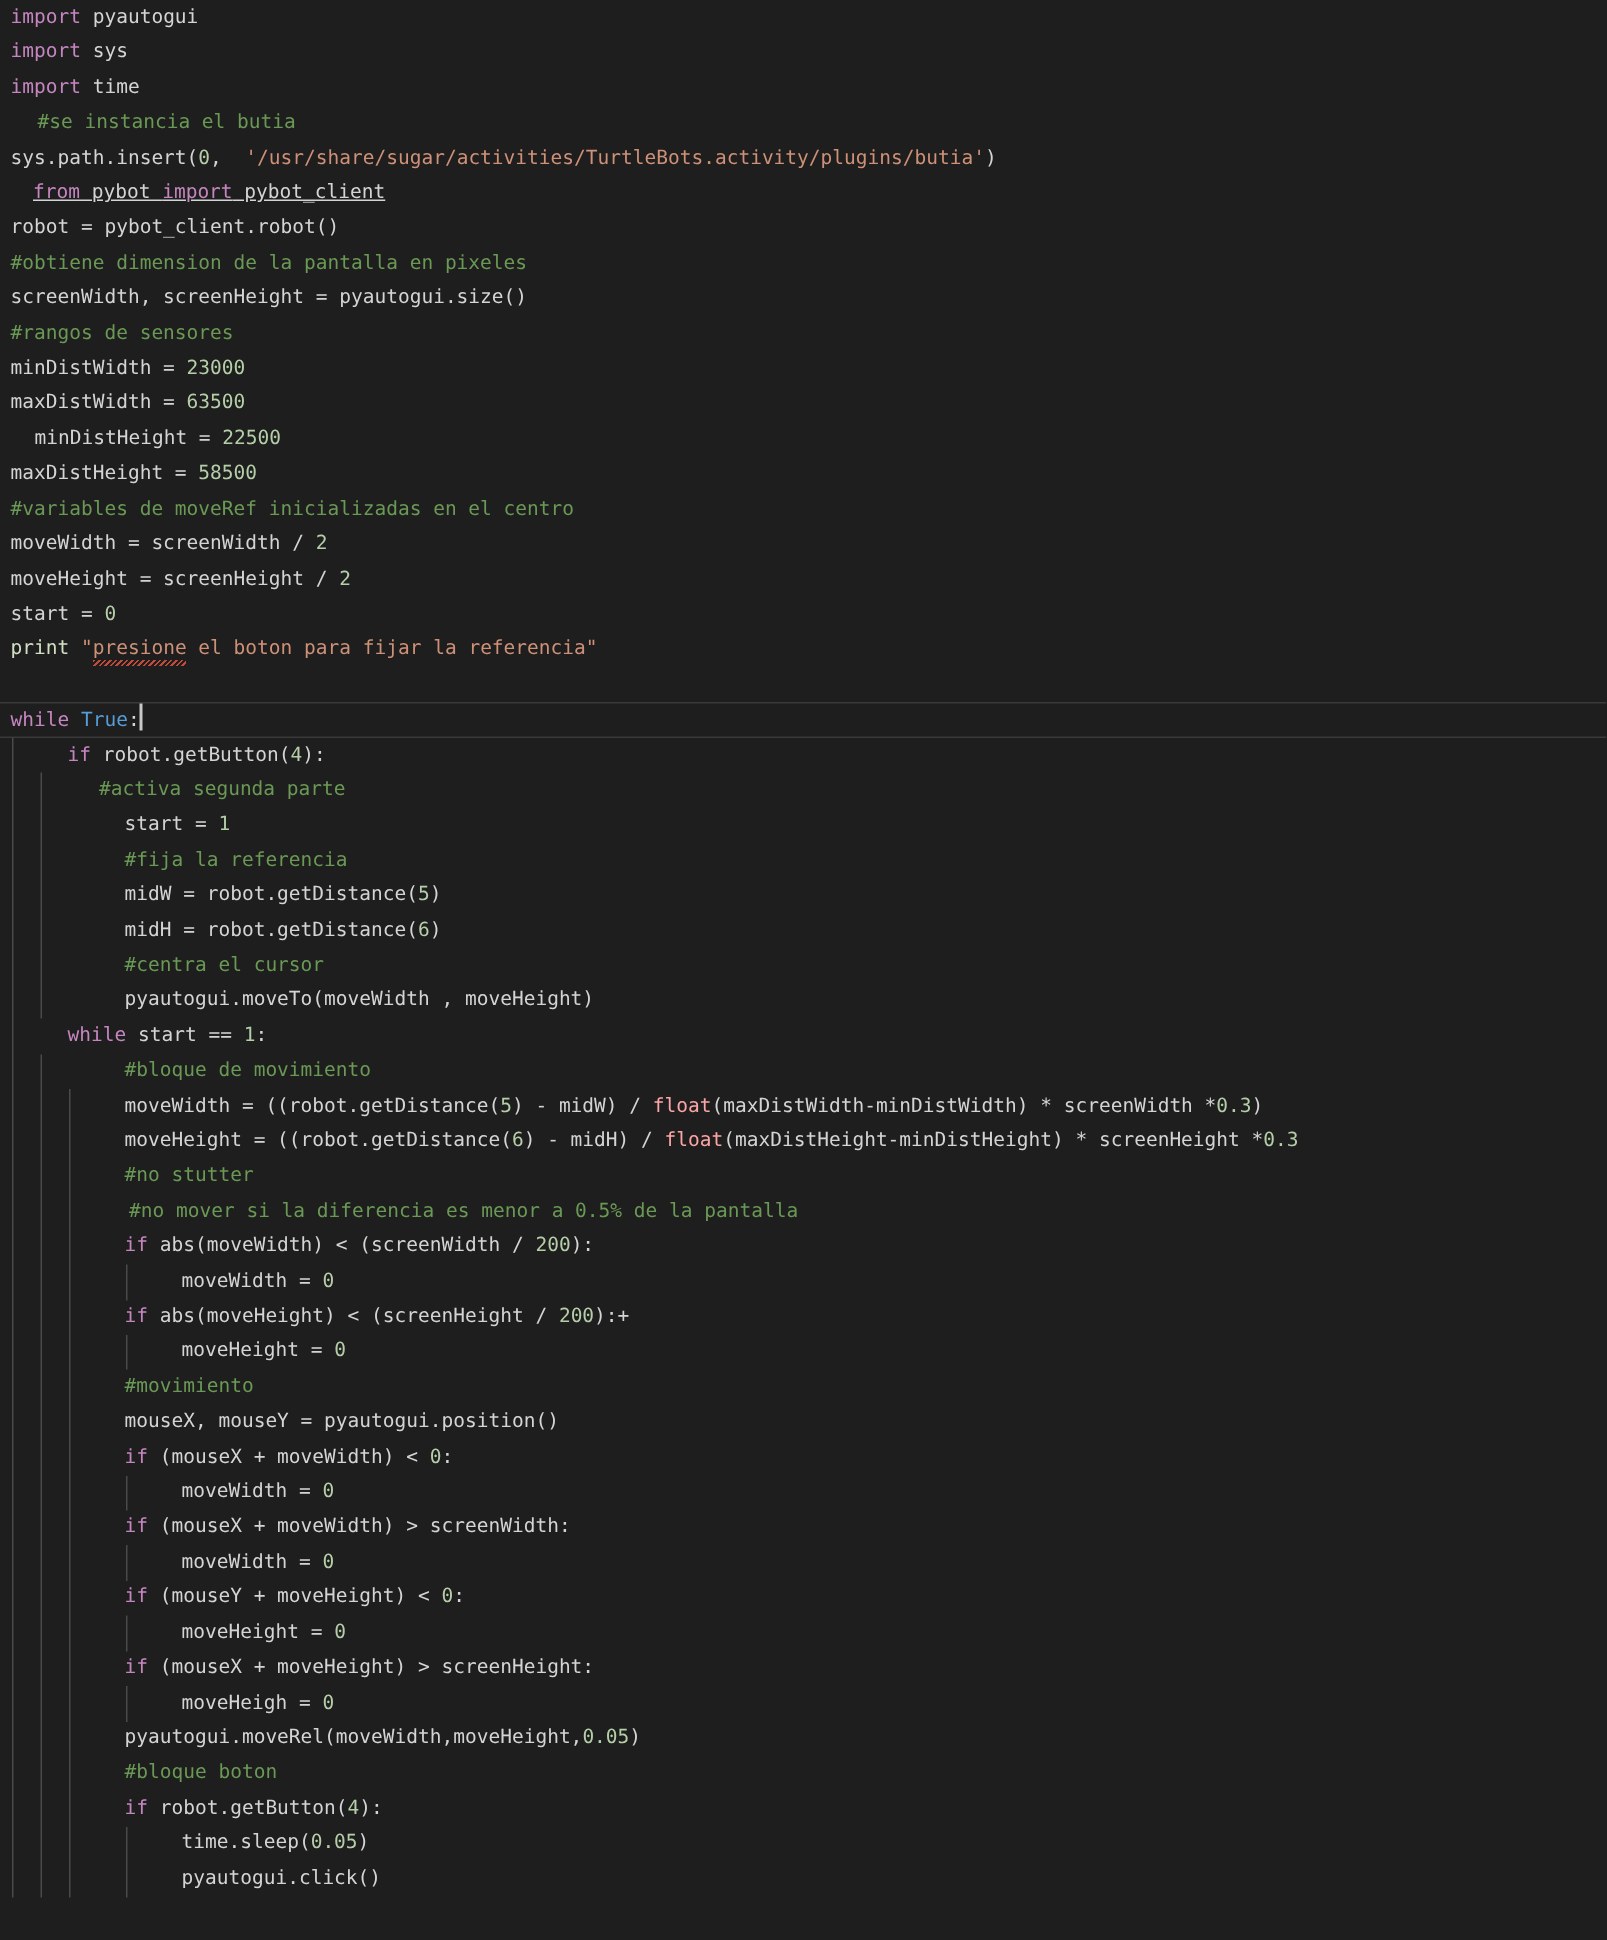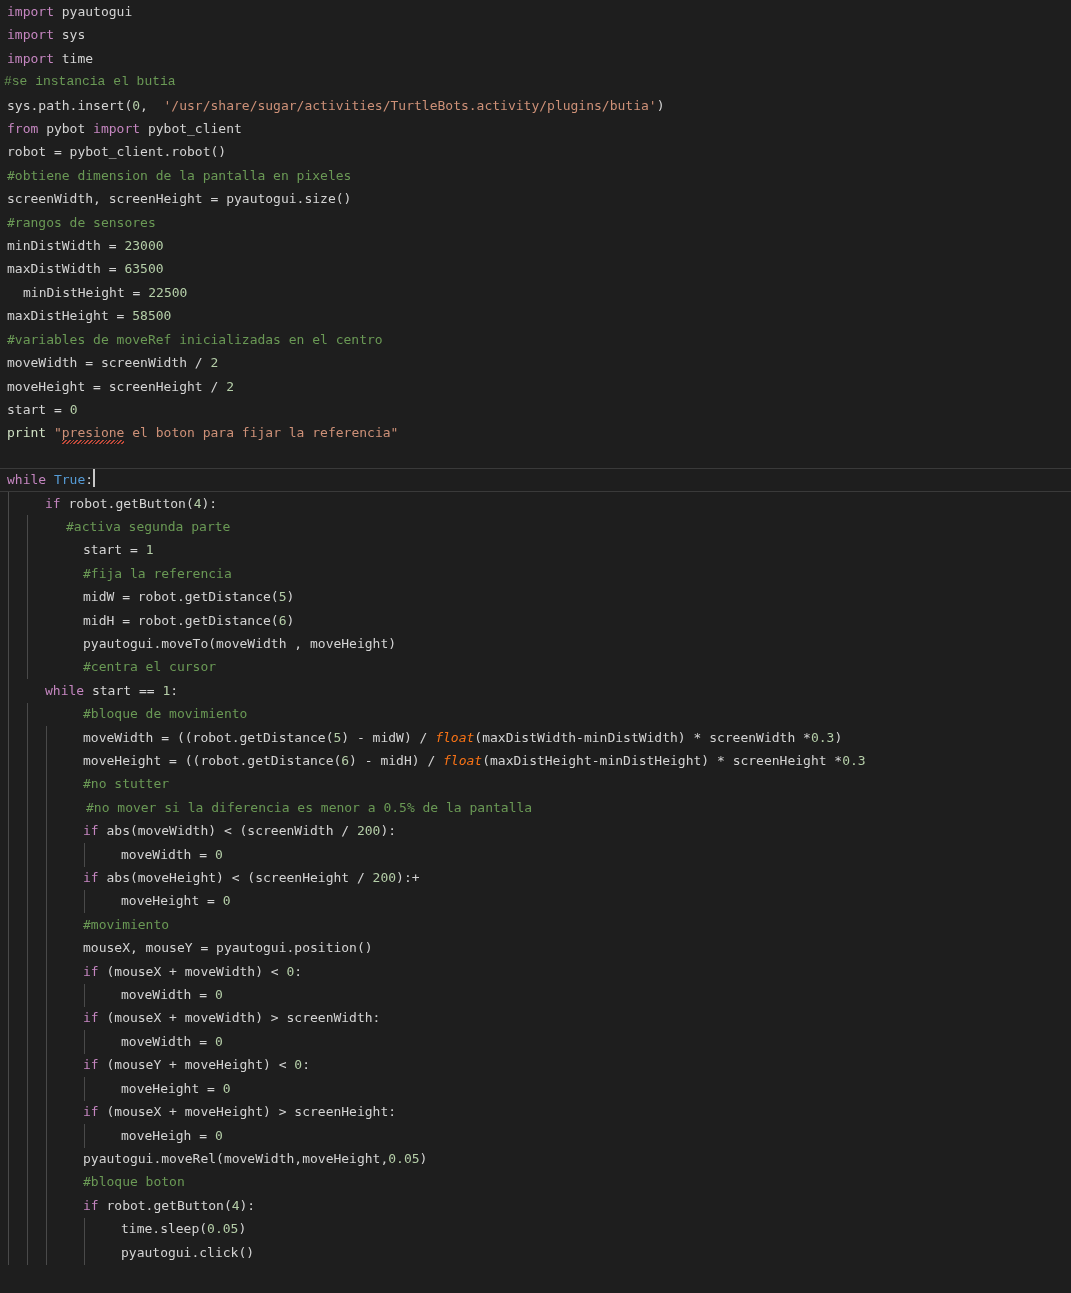--- a/index.html
+++ b/index.html
@@ -54,21 +54,21 @@
     background: #1e1e1e;
     border-top: 1px solid #3a3a3a;
     border-bottom: 1px solid #3a3a3a;
     height: 21.42px;
     line-height: 21.42px;
   }
 
   
   .kw   { color: #c586c0; }   
   .bltn { color: #569cd6; }   
-  .fn   { color: #f97316; font-style: italic; }   
+  .fn   { color: #fca5a5; }   
   .num  { color: #b5cea8; }   
   .str  { color: #ce9178; }   
   .cmt  { color: #6a9955; }   
   .pl   { color: #d4d4d4; }   
   .pr   { color: #cfe0c3; }   
 
   
   .squiggle {
     position: relative;
     display: inline-block;
@@ -110,23 +110,23 @@
       <div class="guide" style="left: 84px; top: 983.64px; height: 23.42px;"></div>
       <div class="guide" style="left: 84px; top: 1030.48px; height: 23.42px;"></div>
       <div class="guide" style="left: 84px; top: 1077.32px; height: 23.42px;"></div>
       <div class="guide" style="left: 84px; top: 1124.16px; height: 23.42px;"></div>
       <div class="guide" style="left: 84px; top: 1217.84px; height: 46.84px;"></div>
     </div>
   <div id="code">
       <div class="line" style="padding-left: 7px;"><span class="kw">import</span><span class="pl"> pyautogui</span></div>
       <div class="line" style="padding-left: 7px;"><span class="kw">import</span><span class="pl"> sys</span></div>
       <div class="line" style="padding-left: 7px;"><span class="kw">import</span><span class="pl"> time</span></div>
-      <div class="line" style="padding-left: 4px; font-family: Liberation Mono, monospace;"><span class="cmt">#se instancia el butia</span></div>
+      <div class="line" style="padding-left: 25px;"><span class="cmt">#se instancia el butia</span></div>
       <div class="line" style="padding-left: 7px;"><span class="pl">sys.path.insert(</span><span class="num">0</span><span class="pl">,  </span><span class="str">'/usr/share/sugar/activities/TurtleBots.activity/plugins/butia'</span><span class="pl">)</span></div>
-      <div class="line" style="padding-left: 7px;"><span class="kw">from</span><span class="pl"> pybot </span><span class="kw">import</span><span class="pl"> pybot_client</span></div>
+      <div class="line" style="padding-left: 22px; text-decoration: underline;"><span class="kw">from</span><span class="pl"> pybot </span><span class="kw">import</span><span class="pl"> pybot_client</span></div>
       <div class="line" style="padding-left: 7px;"><span class="pl">robot = pybot_client.robot()</span></div>
       <div class="line" style="padding-left: 7px;"><span class="cmt">#obtiene dimension de la pantalla en pixeles</span></div>
       <div class="line" style="padding-left: 7px;"><span class="pl">screenWidth, screenHeight = pyautogui.size()</span></div>
       <div class="line" style="padding-left: 7px;"><span class="cmt">#rangos de sensores</span></div>
       <div class="line" style="padding-left: 7px;"><span class="pl">minDistWidth = </span><span class="num">23000</span></div>
       <div class="line" style="padding-left: 7px;"><span class="pl">maxDistWidth = </span><span class="num">63500</span></div>
       <div class="line" style="padding-left: 23px;"><span class="pl">minDistHeight = </span><span class="num">22500</span></div>
       <div class="line" style="padding-left: 7px;"><span class="pl">maxDistHeight = </span><span class="num">58500</span></div>
       <div class="line" style="padding-left: 7px;"><span class="cmt">#variables de moveRef inicializadas en el centro</span></div>
       <div class="line" style="padding-left: 7px;"><span class="pl">moveWidth = screenWidth / </span><span class="num">2</span></div>
@@ -134,22 +134,22 @@
       <div class="line" style="padding-left: 7px;"><span class="pl">start = </span><span class="num">0</span></div>
       <div class="line" style="padding-left: 7px;"><span class="pr">print</span><span class="pl"> </span><span class="str">"</span><span class="str squiggle">presione</span><span class="str"> el boton para fijar la referencia"</span></div>
       <div class="line" style="padding-left: 7px;">&nbsp;</div>
       <div class="line current" style="padding-left: 7px;"><span class="kw">while</span><span class="pl"> </span><span class="bltn">True</span><span class="pl">:</span><span class="caret"></span></div>
       <div class="line" style="padding-left: 45px;"><span class="kw">if</span><span class="pl"> robot.getButton(</span><span class="num">4</span><span class="pl">):</span></div>
       <div class="line" style="padding-left: 66px;"><span class="cmt">#activa segunda parte</span></div>
       <div class="line" style="padding-left: 83px;"><span class="pl">start = </span><span class="num">1</span></div>
       <div class="line" style="padding-left: 83px;"><span class="cmt">#fija la referencia</span></div>
       <div class="line" style="padding-left: 83px;"><span class="pl">midW = robot.getDistance(</span><span class="num">5</span><span class="pl">)</span></div>
       <div class="line" style="padding-left: 83px;"><span class="pl">midH = robot.getDistance(</span><span class="num">6</span><span class="pl">)</span></div>
+      <div class="line" style="padding-left: 83px;"><span class="cmt">#centra el cursor</span></div>
       <div class="line" style="padding-left: 83px;"><span class="pl">pyautogui.moveTo(moveWidth , moveHeight)</span></div>
-      <div class="line" style="padding-left: 83px;"><span class="cmt">#centra el cursor</span></div>
       <div class="line" style="padding-left: 45px;"><span class="kw">while</span><span class="pl"> start == </span><span class="num">1</span><span class="pl">:</span></div>
       <div class="line" style="padding-left: 83px;"><span class="cmt">#bloque de movimiento</span></div>
       <div class="line" style="padding-left: 83px;"><span class="pl">moveWidth = ((robot.getDistance(</span><span class="num">5</span><span class="pl">) - midW) / </span><span class="fn">float</span><span class="pl">(maxDistWidth-minDistWidth) * screenWidth *</span><span class="num">0.3</span><span class="pl">)</span></div>
       <div class="line" style="padding-left: 83px;"><span class="pl">moveHeight = ((robot.getDistance(</span><span class="num">6</span><span class="pl">) - midH) / </span><span class="fn">float</span><span class="pl">(maxDistHeight-minDistHeight) * screenHeight *</span><span class="num">0.3</span></div>
       <div class="line" style="padding-left: 83px;"><span class="cmt">#no stutter</span></div>
       <div class="line" style="padding-left: 86px;"><span class="cmt">#no mover si la diferencia es menor a 0.5% de la pantalla</span></div>
       <div class="line" style="padding-left: 83px;"><span class="kw">if</span><span class="pl"> abs(moveWidth) &lt; (screenWidth / </span><span class="num">200</span><span class="pl">):</span></div>
       <div class="line" style="padding-left: 121px;"><span class="pl">moveWidth = </span><span class="num">0</span></div>
       <div class="line" style="padding-left: 83px;"><span class="kw">if</span><span class="pl"> abs(moveHeight) &lt; (screenHeight / </span><span class="num">200</span><span class="pl">):+</span></div>
       <div class="line" style="padding-left: 121px;"><span class="pl">moveHeight = </span><span class="num">0</span></div>

